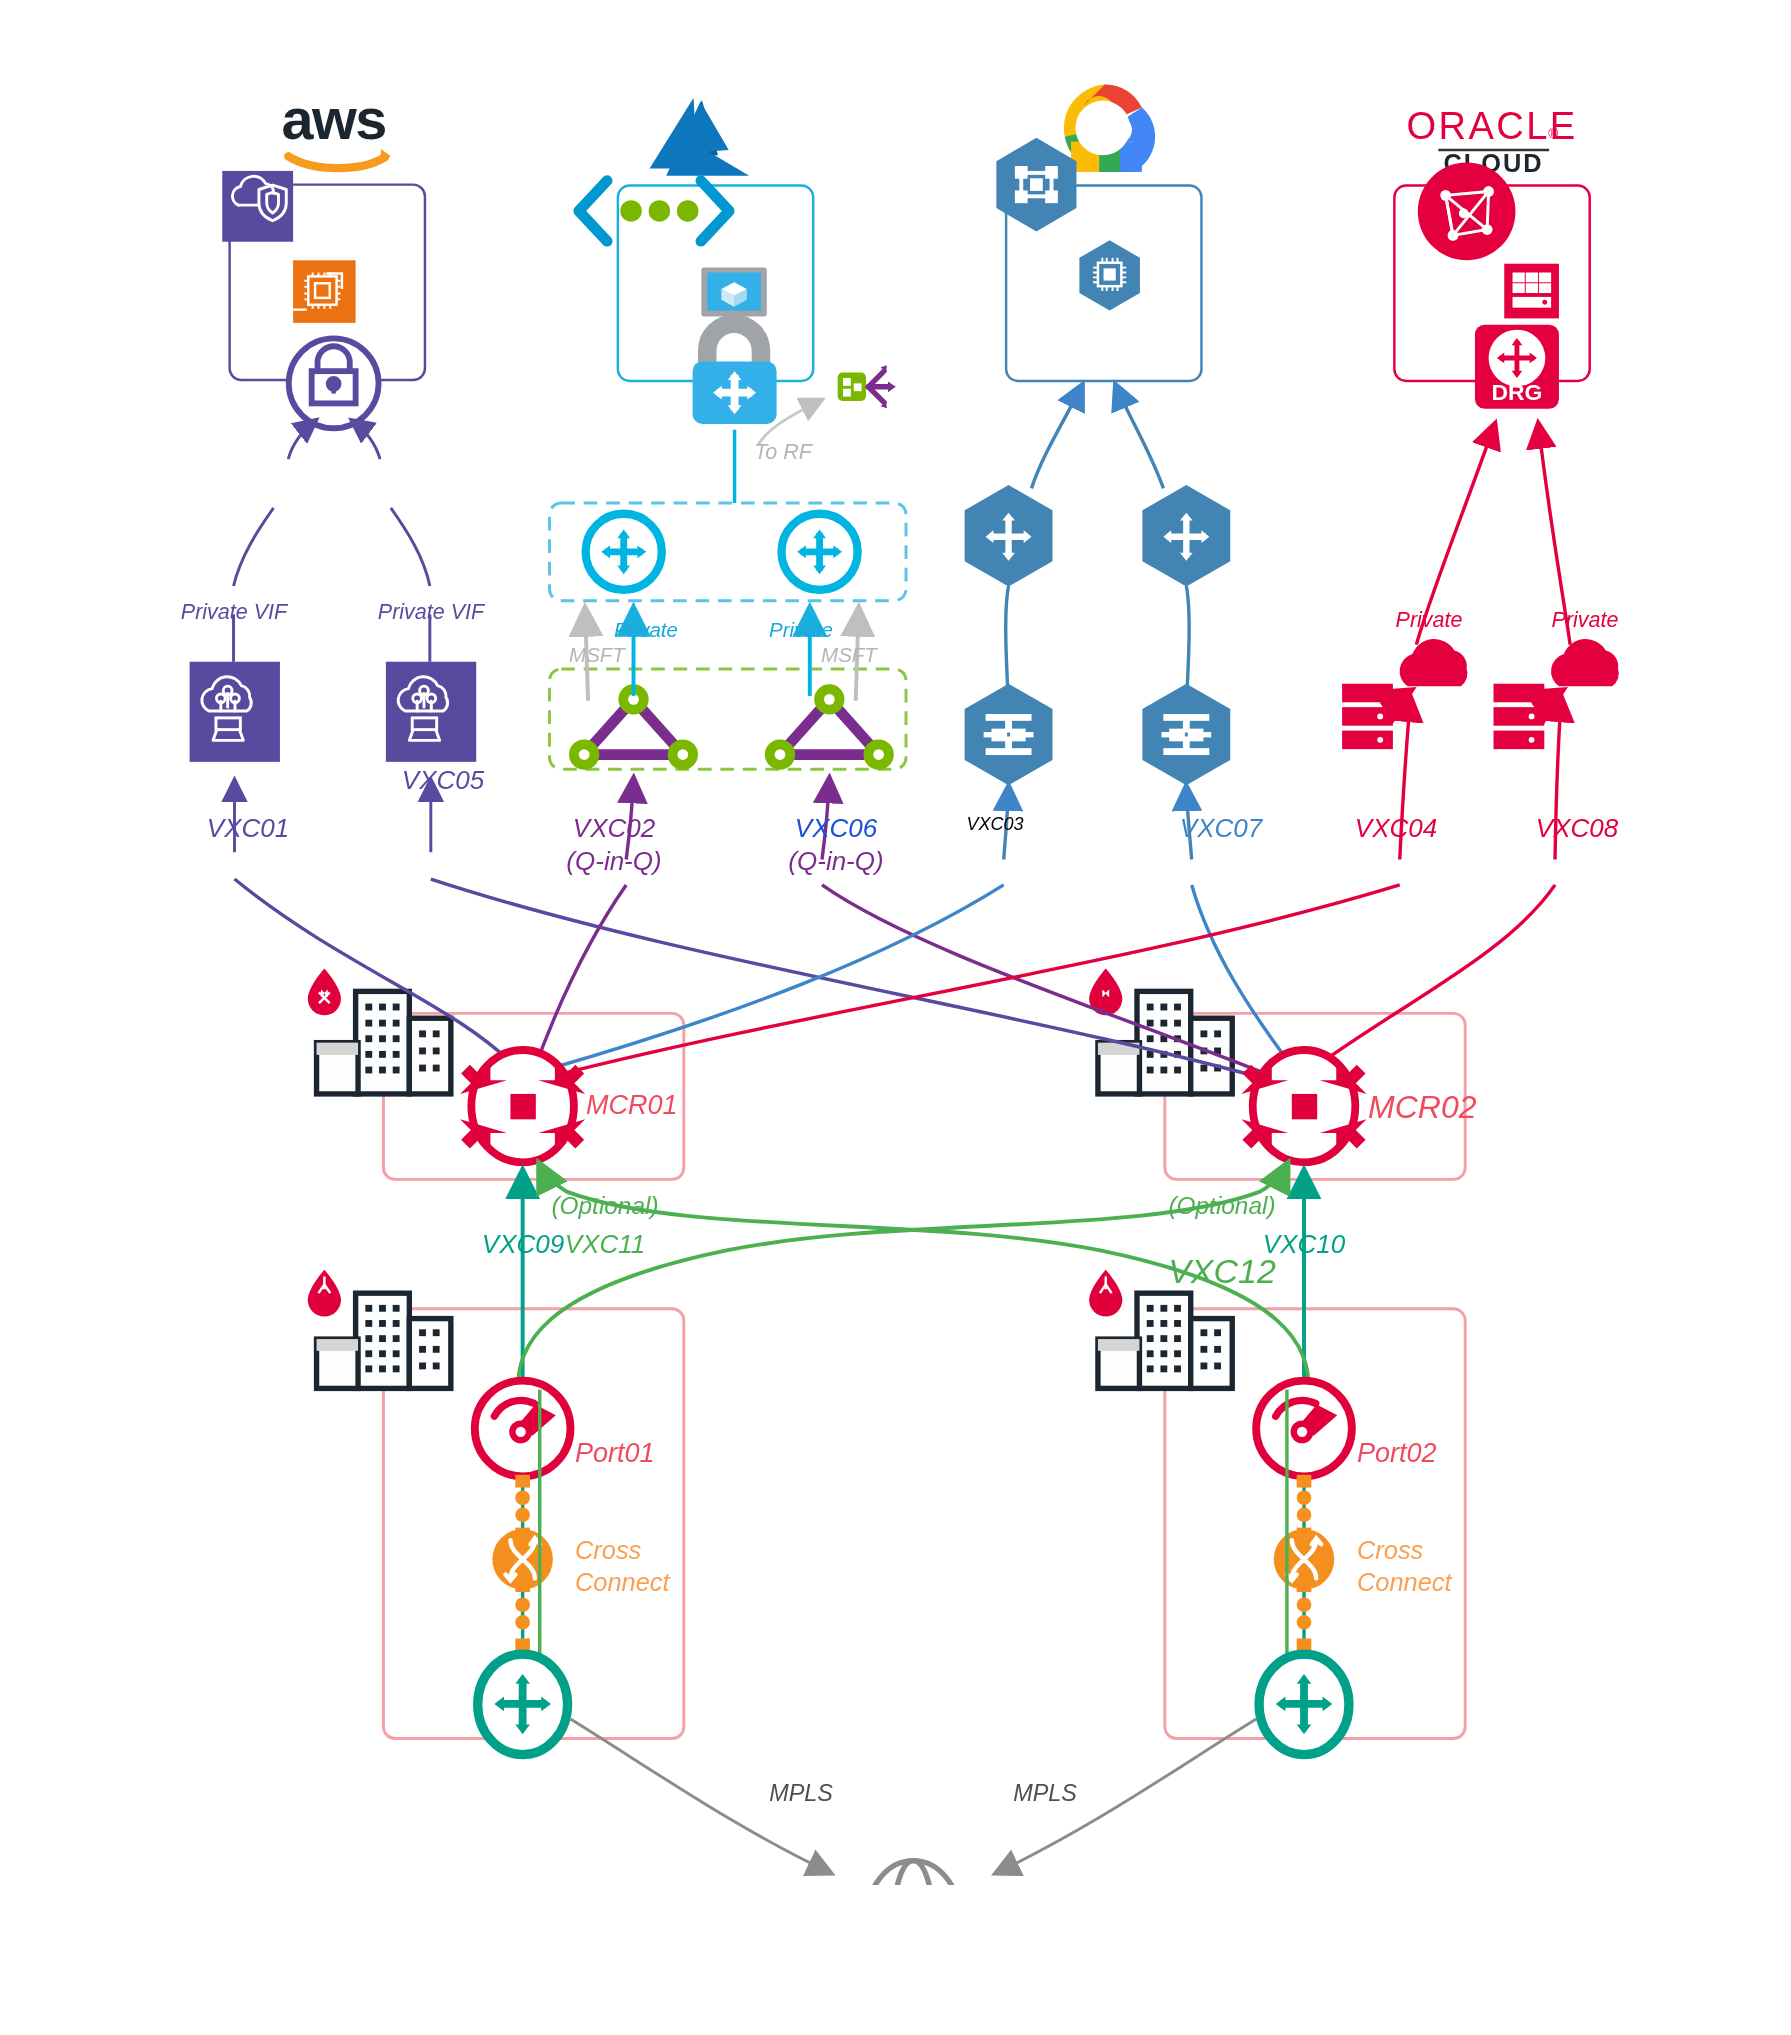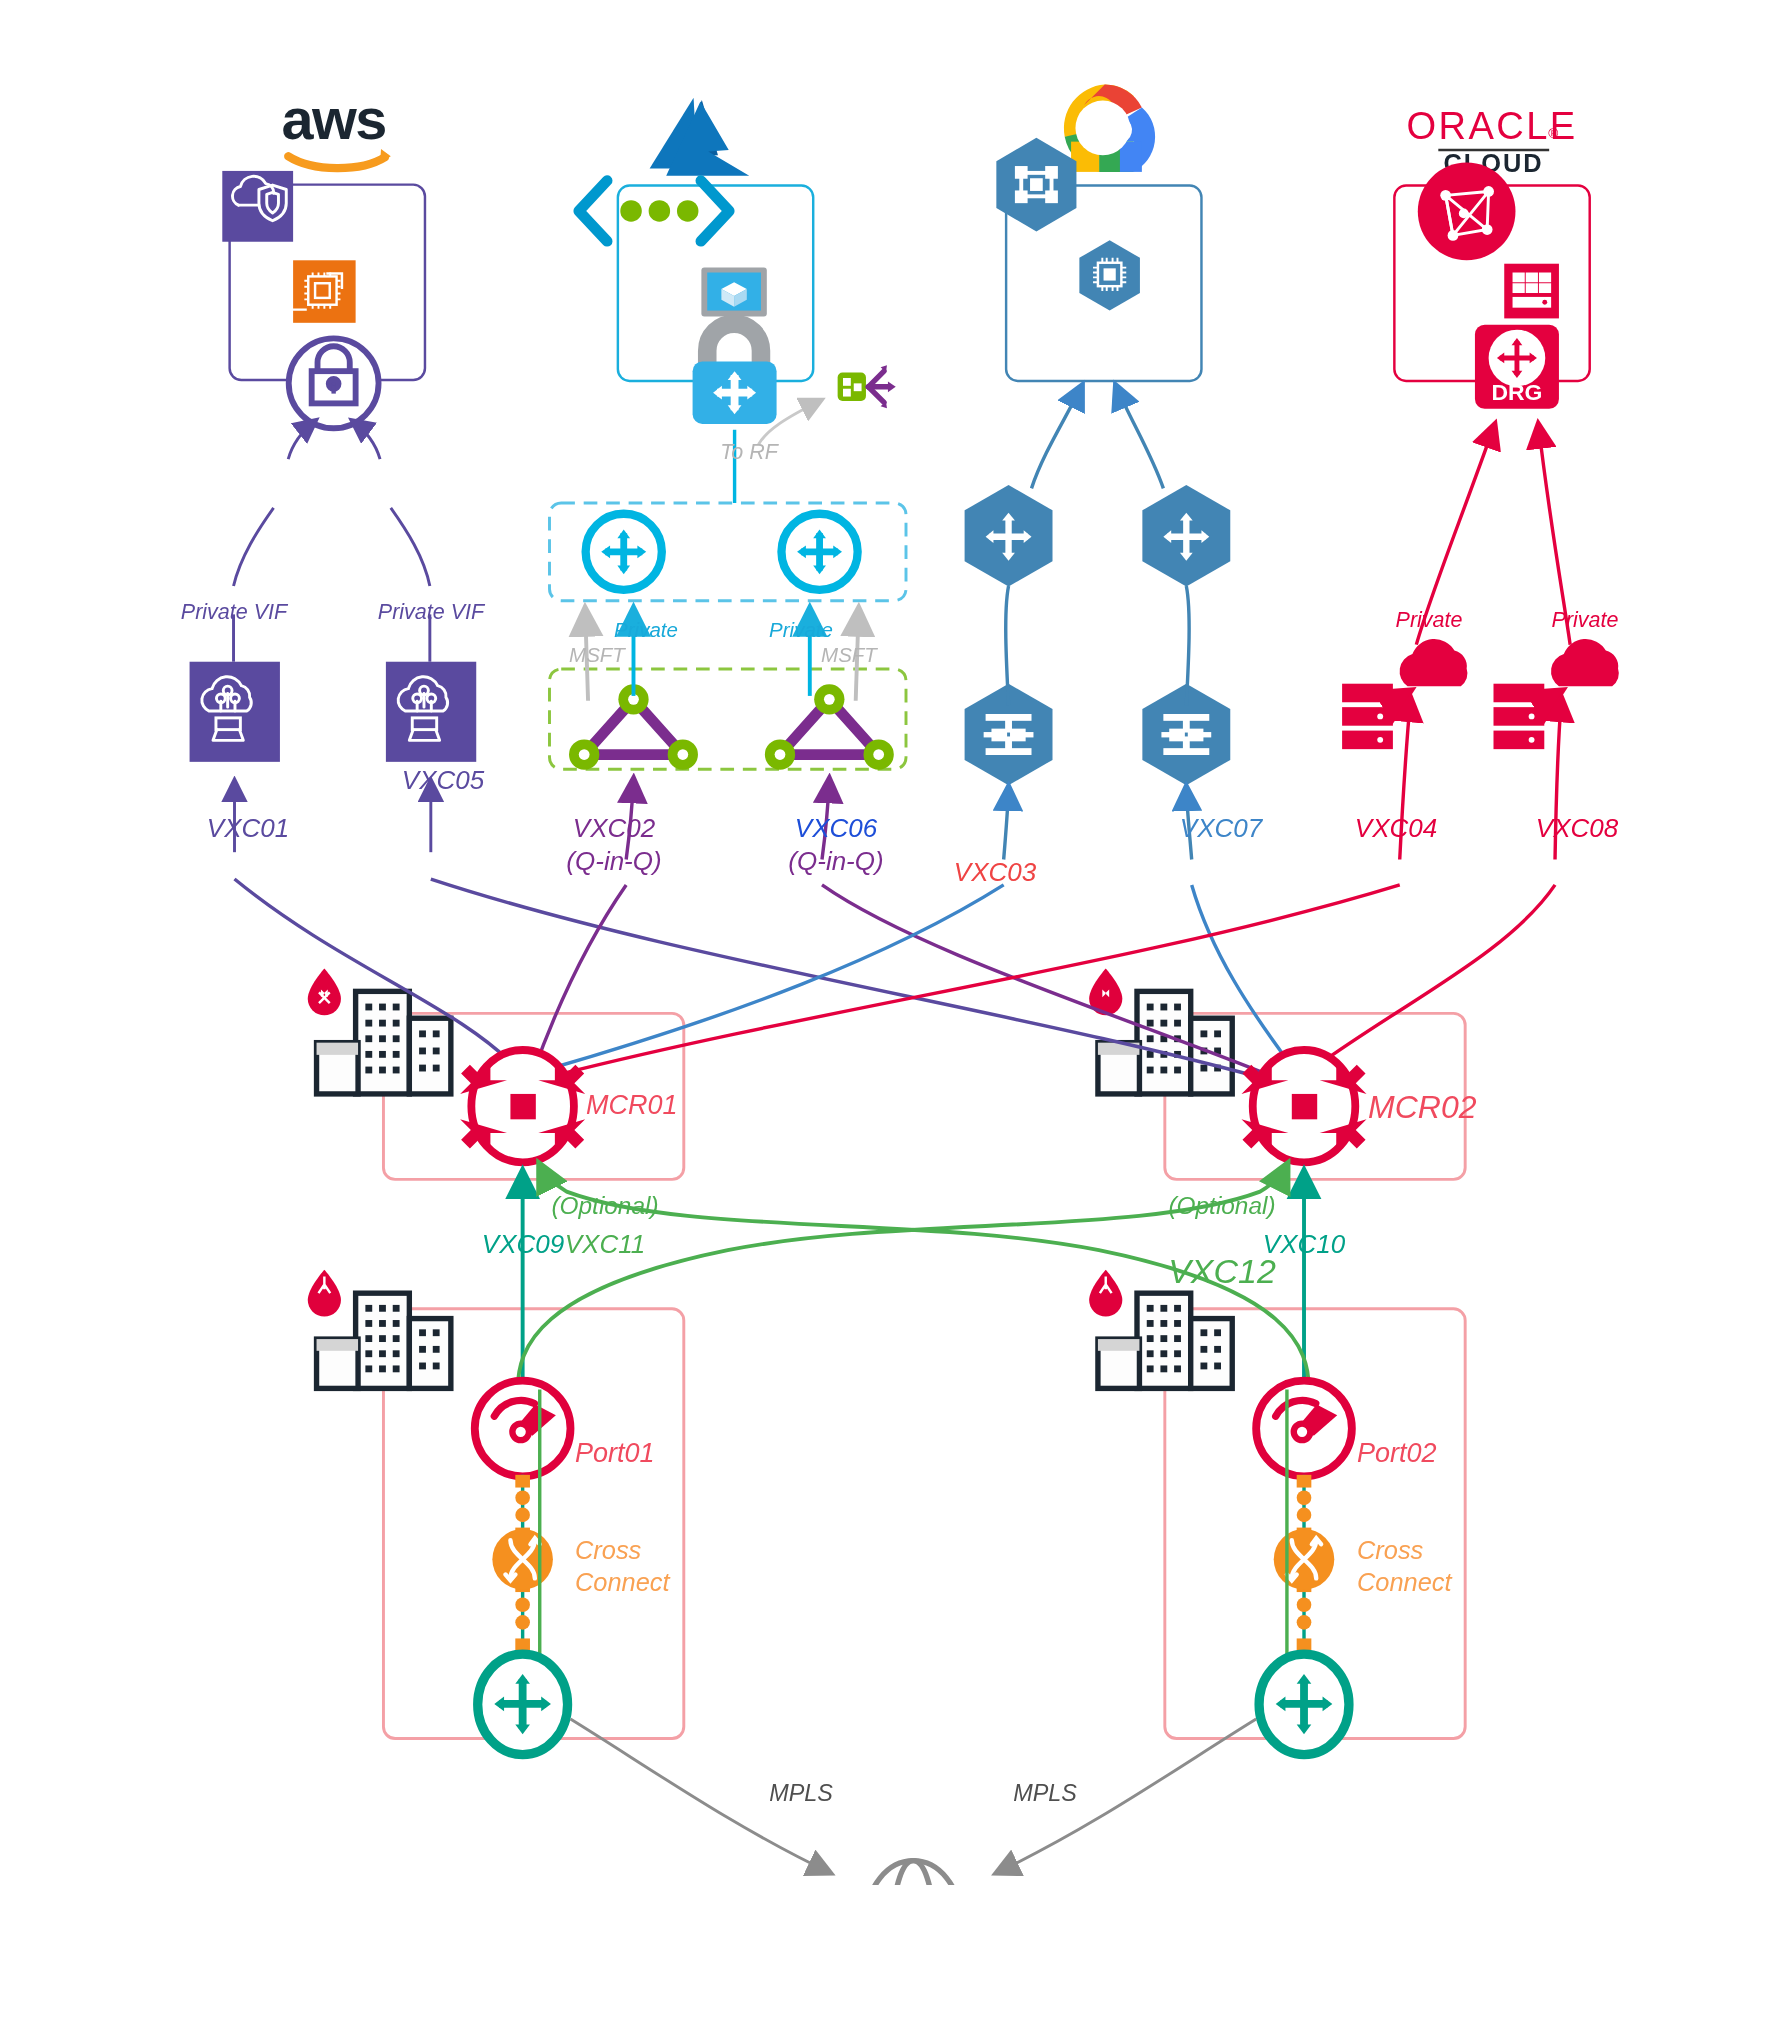--- a/index.html
+++ b/index.html
@@ -692,32 +692,32 @@
   </g>
 </svg>
 
 <div class="lbl c" style="left:234px;top:600px;font-size:21.5px;color:#5a4a9f;">Private VIF</div>
 <div class="lbl c" style="left:431px;top:600px;font-size:21.5px;color:#5a4a9f;">Private VIF</div>
 
 <div class="lbl c" style="left:646px;top:619px;font-size:20.5px;color:#18a9d9;">Private</div>
 <div class="lbl c" style="left:801px;top:619px;font-size:20.5px;color:#18a9d9;">Private</div>
 <div class="lbl c" style="left:597px;top:644px;font-size:20.5px;color:#b5b5b5;">MSFT</div>
 <div class="lbl c" style="left:849px;top:644px;font-size:20.5px;color:#b5b5b5;">MSFT</div>
-<div class="lbl c" style="left:749px;top:440px;font-size:21.5px;color:#b5b5b5;">To RF</div>
+<div class="lbl c" style="left:783px;top:440px;font-size:21.5px;color:#b5b5b5;">To RF</div>
 
 <div class="lbl c" style="left:1429px;top:608px;font-size:21.5px;color:#e4003f;">Private</div>
 <div class="lbl c" style="left:1585px;top:608px;font-size:21.5px;color:#e4003f;">Private</div>
 
 <div class="lbl c" style="left:248px;top:814px;font-size:26px;color:#5a4a9f;">VXC01</div>
 <div class="lbl c" style="left:443px;top:766px;font-size:26px;color:#5a4a9f;">VXC05</div>
 <div class="lbl c" style="left:614px;top:814px;font-size:26px;color:#7b2d8e;">VXC02</div>
 <div class="lbl c" style="left:614px;top:847px;font-size:26px;color:#7b2d8e;">(Q-in-Q)</div>
 <div class="lbl c" style="left:836px;top:814px;font-size:26px;color:#1d4ed8;">VXC06</div>
 <div class="lbl c" style="left:836px;top:847px;font-size:26px;color:#7b2d8e;">(Q-in-Q)</div>
-<div class="lbl c" style="left:995px;top:858px;font-size:26px;color:#ef4444;">VXC03</div>
+<div class="lbl c" style="left:995px;top:814px;font-size:18px;color:#000000;">VXC03</div>
 <div class="lbl c" style="left:1221px;top:814px;font-size:26px;color:#3d85c8;">VXC07</div>
 <div class="lbl c" style="left:1396px;top:814px;font-size:26px;color:#e4003f;">VXC04</div>
 <div class="lbl c" style="left:1577px;top:814px;font-size:26px;color:#e4003f;">VXC08</div>
 
 <div class="lbl" style="left:586px;top:1090px;font-size:27px;color:#f04a5e;">MCR01</div>
 <div class="lbl" style="left:1368px;top:1090px;font-size:32px;color:#f04a5e;">MCR02</div>
 
 <div class="lbl c" style="left:605px;top:1192px;font-size:24.4px;color:#4caf50;">(Optional)</div>
 <div class="lbl c" style="left:1222px;top:1192px;font-size:24.4px;color:#4caf50;">(Optional)</div>
 <div class="lbl c" style="left:523px;top:1230px;font-size:26px;color:#00a188;">VXC09</div>

